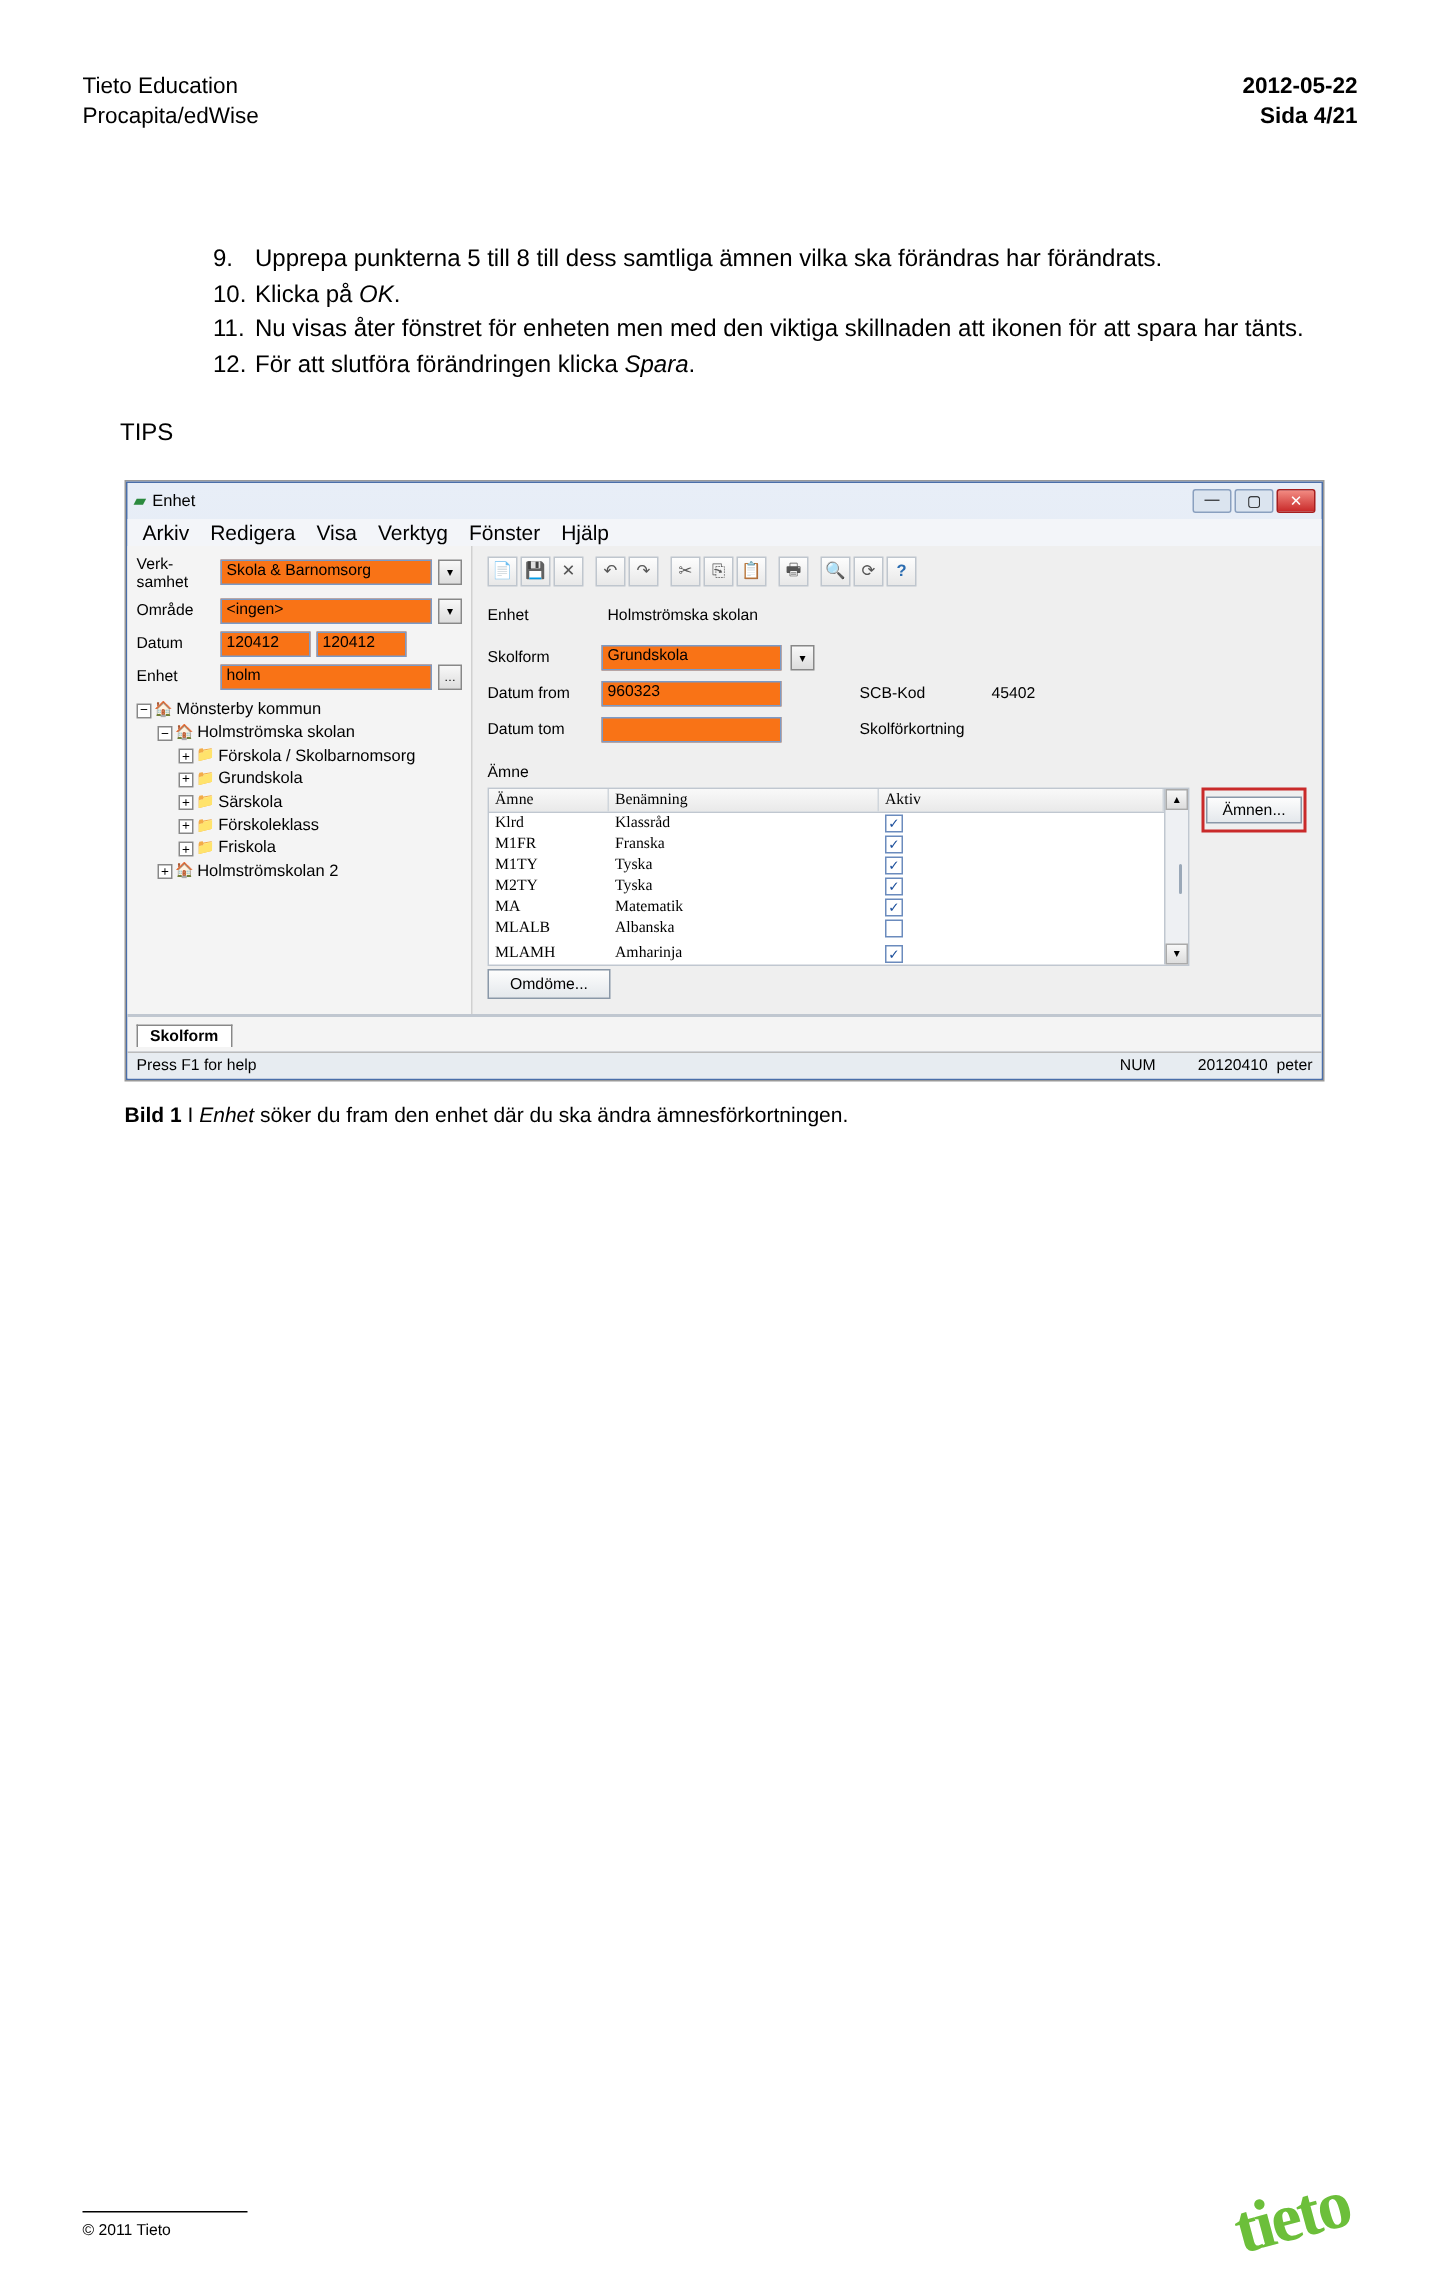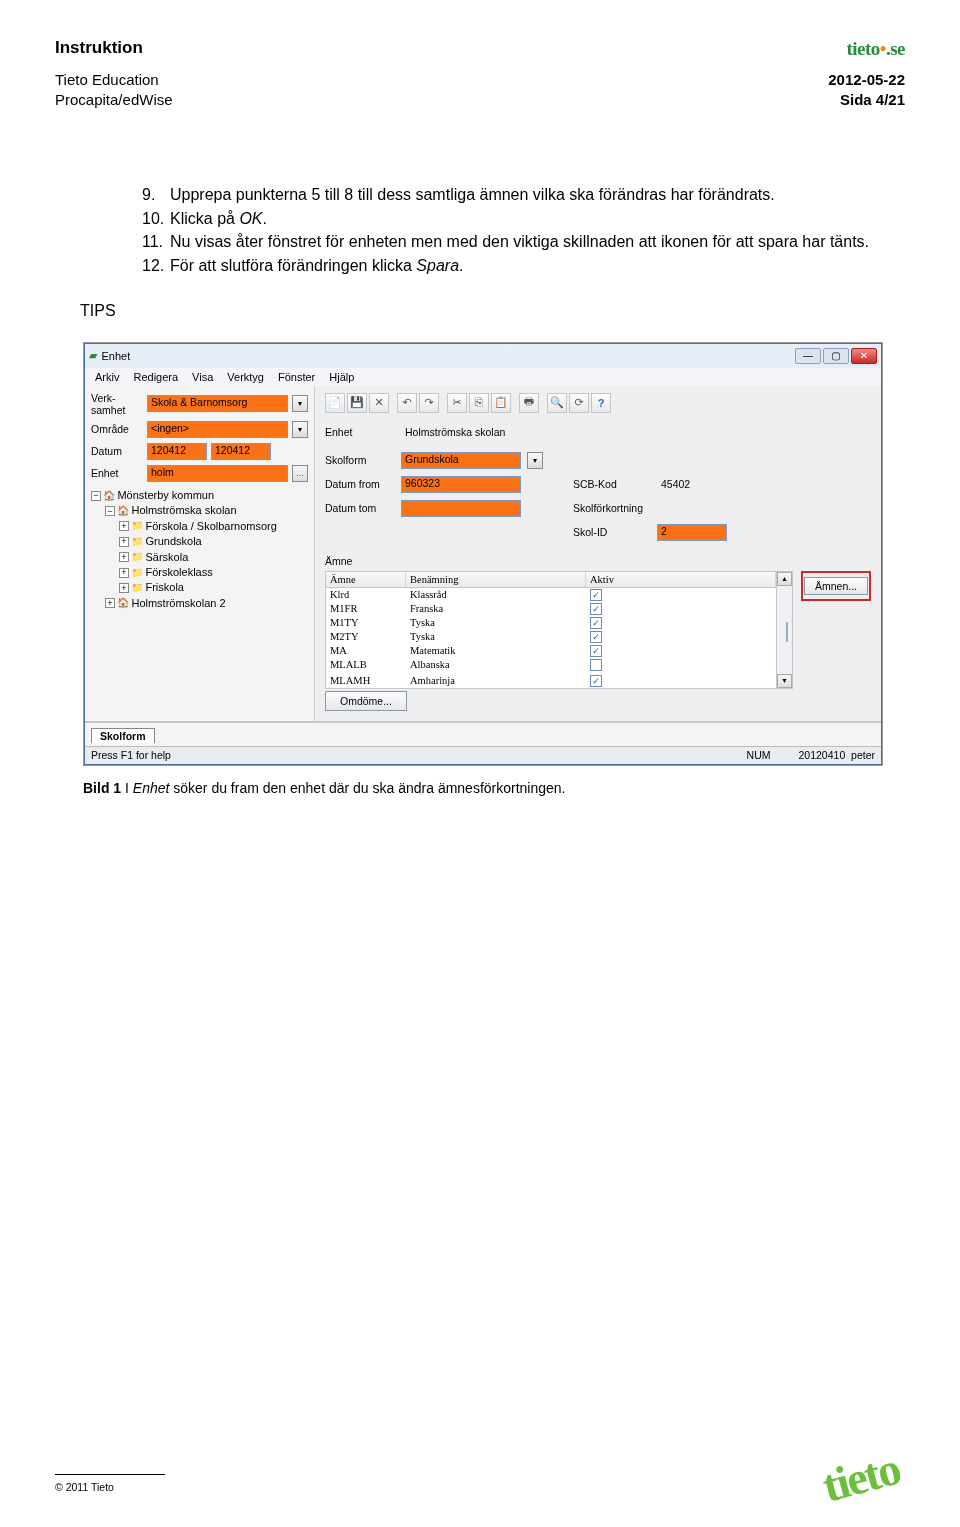--- a/index.html
+++ b/index.html
@@ -24,21 +24,21 @@
   .italic { font-style: italic; }
 
   
   .shot-frame { border: 1px solid #999; margin: 18px 20px 0 28px; width: 800px; }
   .win-outer { background: linear-gradient(#e8eef7,#d7e2f2); border: 1px solid #4a6ea9; }
   .titlebar { display:flex; justify-content:space-between; align-items:center; padding:2px 4px; font-size:11px; height:24px; }
   .titlebar-left { display:flex; align-items:center; gap:4px; }
   .winbtns { display:flex; gap:2px; }
   .winbtn { width:26px; height:16px; background:#dbe4ef; border:1px solid #8aa0bf; border-radius:2px; display:flex; align-items:center; justify-content:center; font-size:10px; cursor:default; }
   .winbtn.close { background: linear-gradient(#f28b82,#c92a2a); color:#fff; border-color:#a61e1e; }
-  .menubar { display:flex; gap:2px; background:#f3f5f9; font-size:11px; padding:0 4px; height:18px; align-items:center; }
+  .menubar { display:flex; gap:2px; background:#f3f5f9; font-size:14px; padding:0 4px; height:18px; align-items:center; }
   .menubar span { padding:1px 6px; cursor:default; }
   .win-body { display:flex; background:#efefef; }
 
   .leftpanel { width:230px; padding:6px 6px; font-size:11px; background:#f4f4f4; border-right:1px solid #d0d0d0; }
   .formrow { display:flex; align-items:center; margin-bottom:5px; gap:4px; }
   .formrow label { width:52px; font-size:10.5px; }
   .inputbox { background:#f97316; border:1px solid #7a9ac7; height:17px; font-size:10.5px; padding:0 3px; flex:1; min-width:0; }
   .inputbox.sm { width:60px; flex:none; }
   .dropbtn { width:16px; height:17px; background:linear-gradient(#f8f8f8,#ddd); border:1px solid #888; display:flex; align-items:center; justify-content:center; font-size:8px; cursor:default; }
   .tree { font-size:11px; margin-top:6px; line-height:1.4; }
@@ -90,24 +90,20 @@
   .footer { position:absolute; bottom:34px; left:55px; right:55px; display:flex; justify-content:space-between; align-items:flex-end; }
   .footer-line { border-top:1px solid #000; width:110px; margin-bottom:6px; }
   .copyright { font-size:10.5px; }
   .footer-logo { font-family: Georgia, serif; font-weight:bold; font-size:46px; color:#6cbf3a; transform: rotate(-15deg); transform-origin: bottom right; letter-spacing:-2px; }
 </style>
 </head>
 <body>
 
 <div class="page">
 
-  <div class="doc-header">
-    <div class="doc-title">Instruktion</div>
-    <div class="logo-se"><span>tieto</span><span class="dot">•</span><span>.se</span></div>
-  </div>
 
   <div class="sub-header">
     <div class="left">
       <div>Tieto Education</div>
       <div>Procapita/edWise</div>
     </div>
     <div class="right">
       <div>2012-05-22</div>
       <div>Sida 4/21</div>
     </div>
@@ -263,27 +259,20 @@
             <label class="r2">SCB-Kod</label>
             <span class="rfval">45402</span>
           </div>
           <div class="rfrow">
             <label>Datum tom</label>
             <div class="inputbox" style="width:120px;flex:none;"></div>
             <span class="gap"></span>
             <label class="r2">Skolförkortning</label>
             <span class="rfval"></span>
           </div>
-          <div class="rfrow">
-            <label></label>
-            <div style="width:120px;"></div>
-            <span class="gap"></span>
-            <label class="r2">Skol-ID</label>
-            <div class="inputbox" style="width:70px;flex:none;">2</div>
-          </div>
 
           <div class="subjects-hdr">Ämne</div>
           <div class="subjects-area">
             <div class="subjects-table">
               <div style="display:flex;">
                 <div style="flex:1;font-family:Liberation Serif, serif;">
                   <div class="hdr">
                     <div class="col-a">Ämne</div>
                     <div class="col-b">Benämning</div>
                     <div class="col-c">Aktiv</div>

